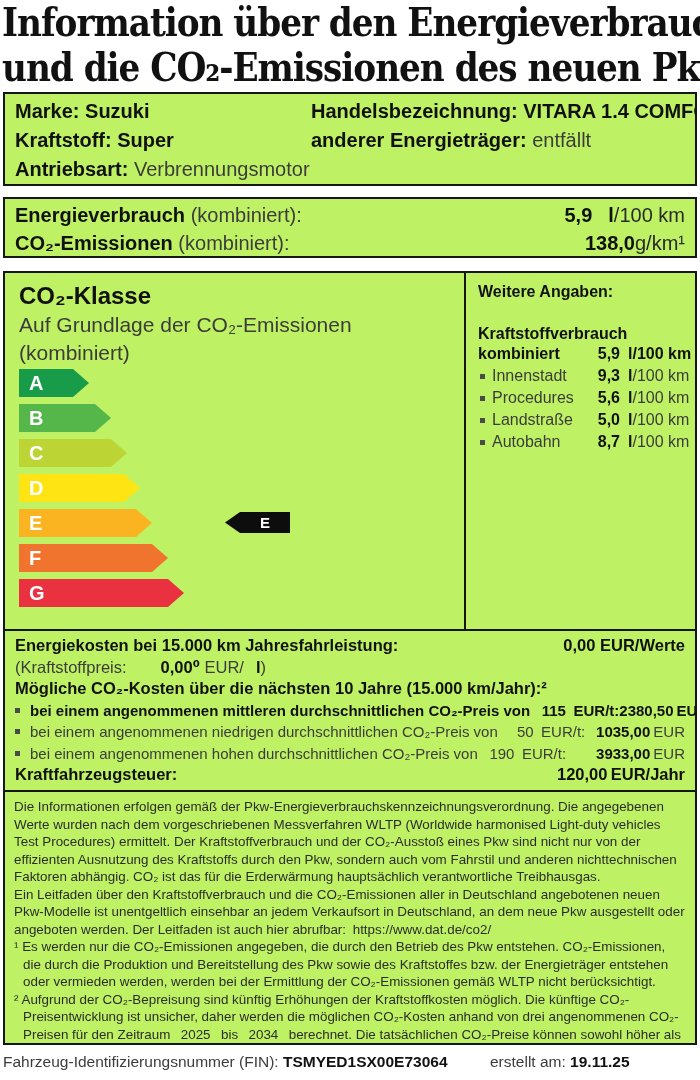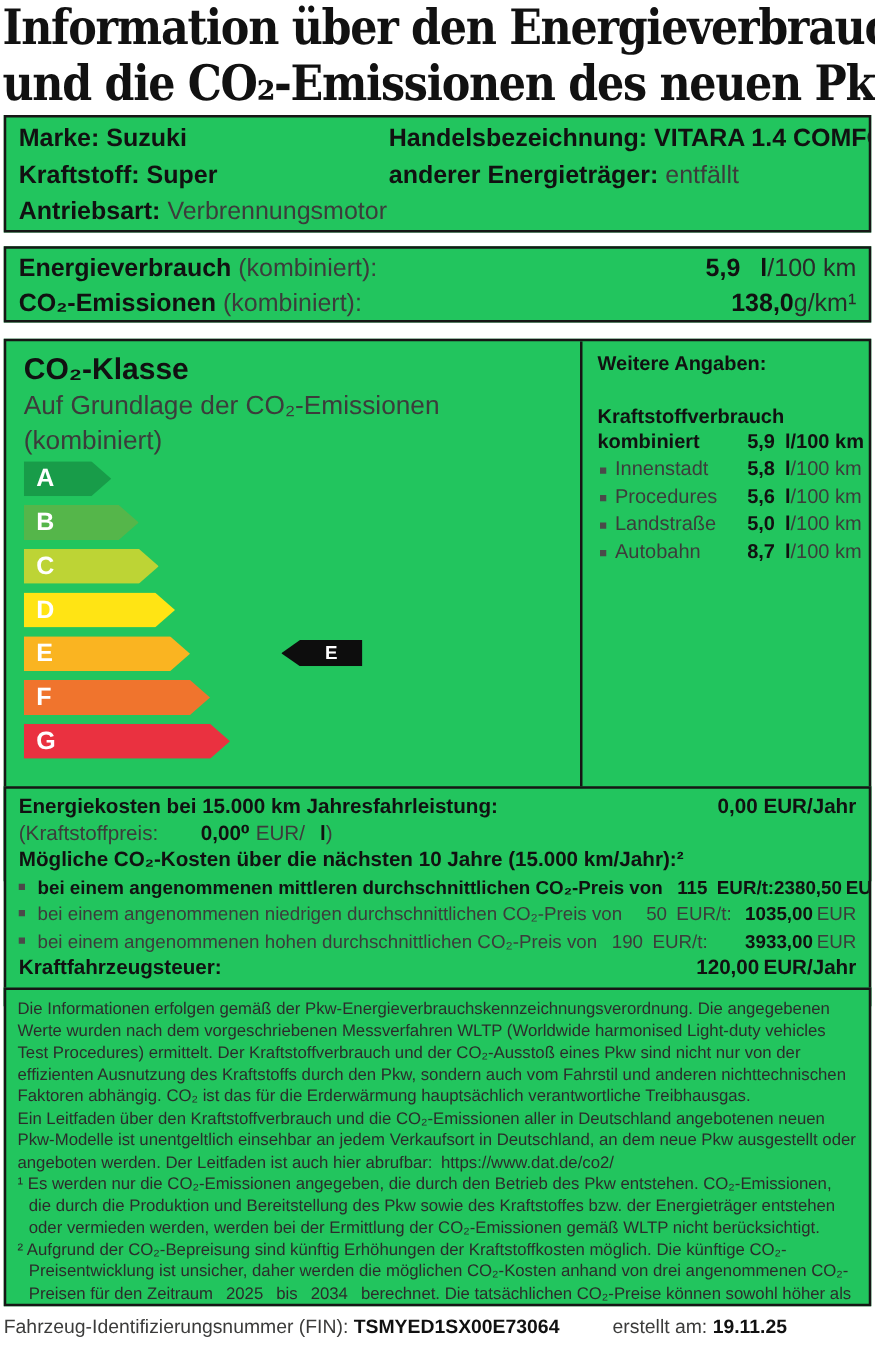--- a/index.html
+++ b/index.html
@@ -14,21 +14,21 @@
 
   
   .page-title {
     position:absolute; left:2px; top:0px;
     font-family:"DejaVu Serif","Liberation Serif",serif;
     font-weight:bold; font-size:39px; line-height:45px;
     letter-spacing:-1.2px; white-space:nowrap; color:#111;
     transform:scaleX(0.88); transform-origin:left top;
   }
 
-  .box { position:absolute; left:3px; width:694px; border:2px solid #161615; background:#22c55e; overflow:hidden; }
+  .box { position:absolute; left:3px; width:694px; border:2px solid #161615; background:#bef264; overflow:hidden; }
 
   
   #vehicle-box { top:92px; height:94px; padding:3px 10px; font-size:20px; }
   .veh-row { display:grid; grid-template-columns:296px 1fr; line-height:29px; white-space:nowrap; }
   .veh-cell .lbl { font-weight:bold; color:#111; }
   .veh-cell .val { color:#3c3c3b; }
   .veh-cell .val.b { color:#111; font-weight:bold; }
 
   
   #consumption-box { top:197px; height:61px; padding:2px 10px; font-size:20px; }
@@ -161,21 +161,21 @@
     <div class="panel-title">Weitere Angaben:</div>
     <div class="section-title">Kraftstoffverbrauch</div>
     <div class="fuel-grid">
       <span class="lblspan b">kombiniert</span>
       <span class="val">5,9</span>
       <span class="u"><b>l</b><b>/100 km</b></span>
     </div>
     <div class="fuel-grid">
       <span class="bullet"></span>
       <span class="gray">Innenstadt</span>
-      <span class="val">5,8</span>
+      <span class="val">9,3</span>
       <span class="u"><b>l</b><span class="gray">/100 km</span></span>
     </div>
     <div class="fuel-grid">
       <span class="bullet"></span>
       <span class="gray">Procedures</span>
       <span class="val">5,6</span>
       <span class="u"><b>l</b><span class="gray">/100 km</span></span>
     </div>
     <div class="fuel-grid">
       <span class="bullet"></span>
@@ -189,21 +189,21 @@
       <span class="val">8,7</span>
       <span class="u"><b>l</b><span class="gray">/100 km</span></span>
     </div>
   </div>
 </div>
 
 <div class="box" id="costs-box">
   <div class="cost-row">
     <b>Energiekosten bei 15.000 km Jahresfahrleistung:</b>
     <span class="spacer"></span>
-    <b>0,00 EUR/Jahr</b>
+    <b>0,00 EUR/Werte</b>
   </div>
   <div class="cost-row">
     <span class="gray">(Kraftstoffpreis:</span>
     <b class="ml30">0,00⁰</b>
     <span class="gray">&nbsp;EUR/</span>
     <b class="ml10">l</b>
     <span class="gray">)</span>
   </div>
   <div class="cost-row">
     <b>Mögliche CO₂-Kosten über die nächsten 10 Jahre (15.000 km/Jahr):²</b>

